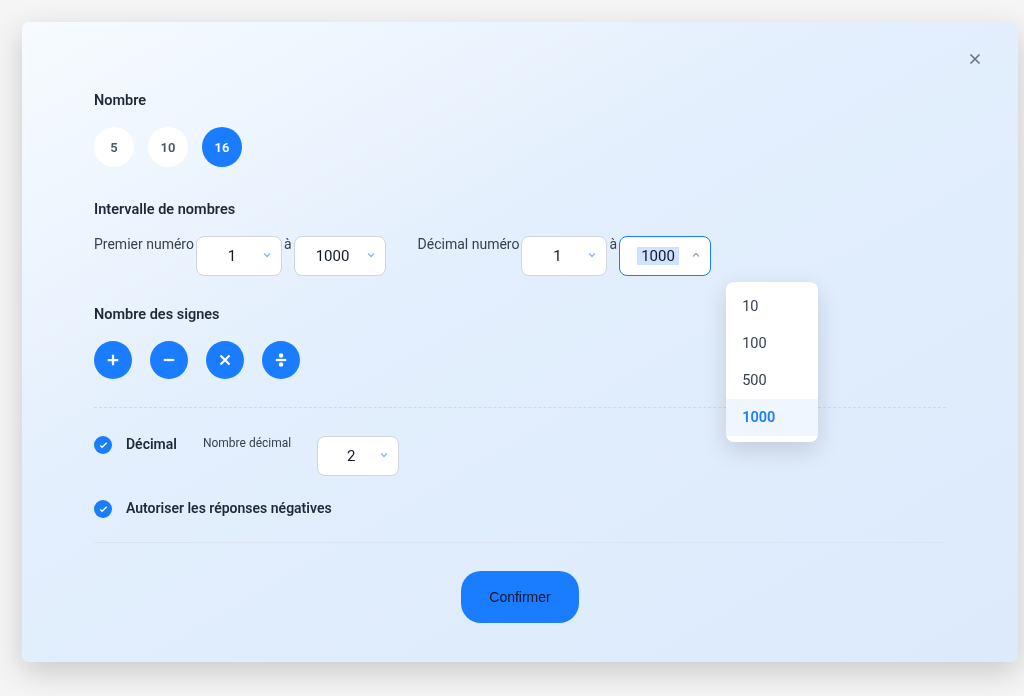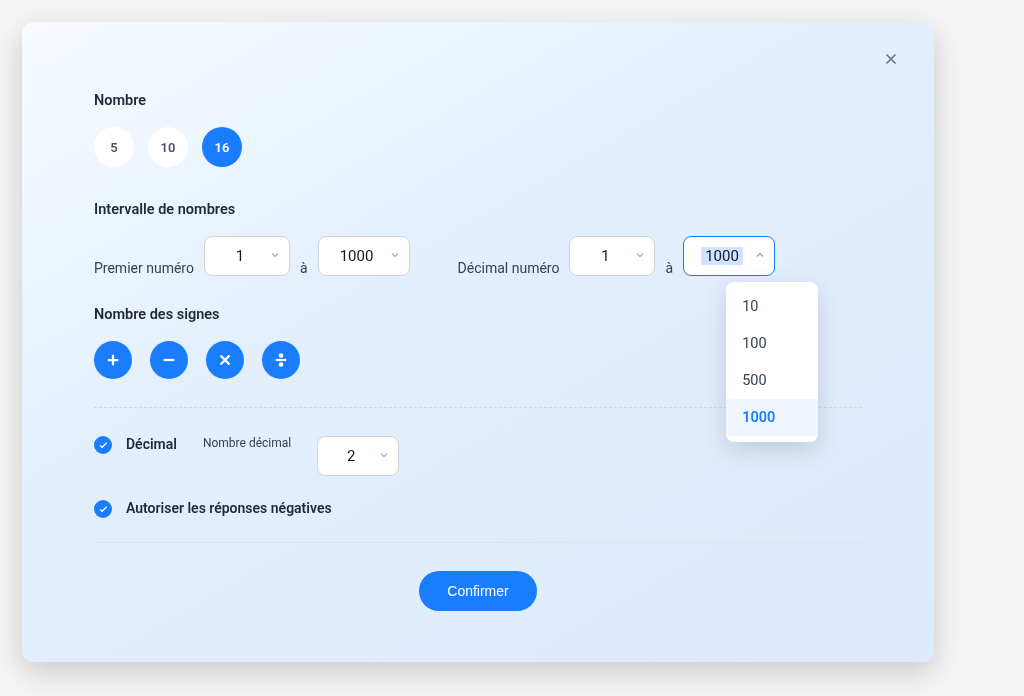--- a/index.html
+++ b/index.html
@@ -5,24 +5,24 @@
   * { box-sizing: border-box; margin: 0; padding: 0; }
   body {
     font-family: -apple-system, BlinkMacSystemFont, "Segoe UI", Roboto, Arial, sans-serif;
     background: #f5f5f5;
     width: 1024px;
     height: 696px;
     position: relative;
     padding: 22px;
   }
   .modal {
-    width: 912px;
+    width: 996px;
     height: 640px;
     background: linear-gradient(150deg, #f7fbff 0%, #e3effd 40%, #dceafc 100%);
-    border-radius: 12px;
+    border-radius: 7px;
     box-shadow: 0 10px 30px rgba(0,0,0,0.18);
     position: relative;
     padding: 70px 72px 40px 72px;
   }
   .close {
     position: absolute;
     top: 28px; right: 30px;
     width: 22px; height: 22px;
     cursor: pointer;
     color: #6b7280;
@@ -50,22 +50,22 @@
     font-weight: 600;
     color: #4b5563;
     cursor: pointer;
   }
   .num-chip.active {
     background: #1a7cff;
     color: #fff;
   }
   .interval-row {
     display: flex;
-    align-items: flex-end;
-    gap: 10px;
+    align-items: flex-start;
+    gap: 2px;
     margin-bottom: 30px;
     flex-wrap: nowrap;
   }
   .field-label {
     font-size: 14px;
     color: #374151;
   }
   .a-sep {
     font-size: 14px;
     color: #374151;
@@ -151,24 +151,24 @@
     border: none;
     border-top: 1px solid #dbe4f0;
     margin: 14px 0 28px 0;
   }
   .confirm-row {
     display: flex;
     justify-content: center;
   }
   .confirm-btn {
     background: #1a7cff;
-    color: #ffffff;
+    color: #0f172a;
     border: none;
     border-radius: 20px;
-    padding: 12px 28px;
+    padding: 18px 28px;
     font-size: 14px;
     font-weight: 500;
     cursor: pointer;
   }
   .dropdown {
     position: absolute;
     background: #fff;
     border-radius: 8px;
     box-shadow: 0 8px 24px rgba(0,0,0,0.14);
     padding: 6px 0;

